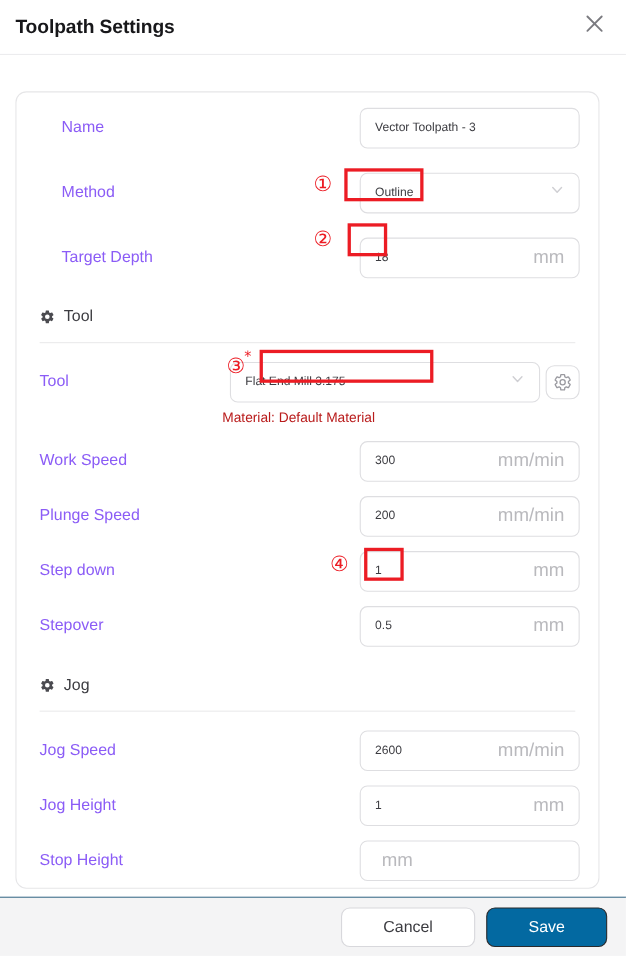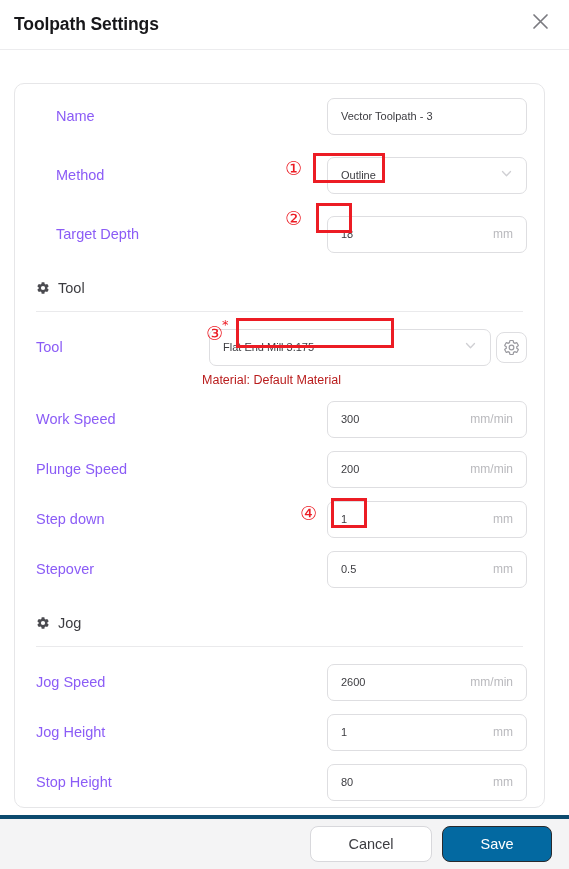--- a/index.html
+++ b/index.html
@@ -101,21 +101,21 @@
   .field.w282 { width: 282px; right: 53px; }
 
   .field-value {
     font-size: 11px;
     color: #3c3c41;
     flex: 1 1 auto;
     white-space: nowrap;
     overflow: hidden;
   }
   .field-unit {
-    font-size: 12px;
+    font-size: 17px;
     color: #b9b9bd;
     white-space: nowrap;
     padding-left: 6px;
   }
   .chev {
     flex: 0 0 auto;
     margin-left: 6px;
     display: block;
   }
 
@@ -190,21 +190,21 @@
     font-family: "DejaVu Sans", sans-serif;
     pointer-events: none;
     z-index: 41;
   }
 
   
   .footer {
     flex: 0 0 54px;
     height: 54px;
     background: #f4f4f5;
-    border-top: 4px solid #0c4a6e;
+    border-top: 1px solid #0c4a6e;
     display: flex;
     align-items: center;
     justify-content: flex-end;
     padding-right: 17px;
     gap: 10px;
   }
   .btn {
     height: 36px;
     border-radius: 8px;
     font-size: 14.5px;
@@ -354,21 +354,20 @@
         <div class="row-label indent-less">Jog Height</div>
         <div class="field w200">
           <span class="field-value">1</span>
           <span class="field-unit">mm</span>
         </div>
       </div>
 
       <div class="row">
         <div class="row-label indent-less">Stop Height</div>
         <div class="field w200">
-          <span class="field-value">80</span>
           <span class="field-unit">mm</span>
         </div>
       </div>
 
     </div>
 
     <span class="circ-num" style="left:285px; top:109px;">①</span>
     <div class="red-box" style="left:313px; top:103px; width:72px; height:30px;"></div>
 
     <span class="circ-num" style="left:285px; top:159px;">②</span>

